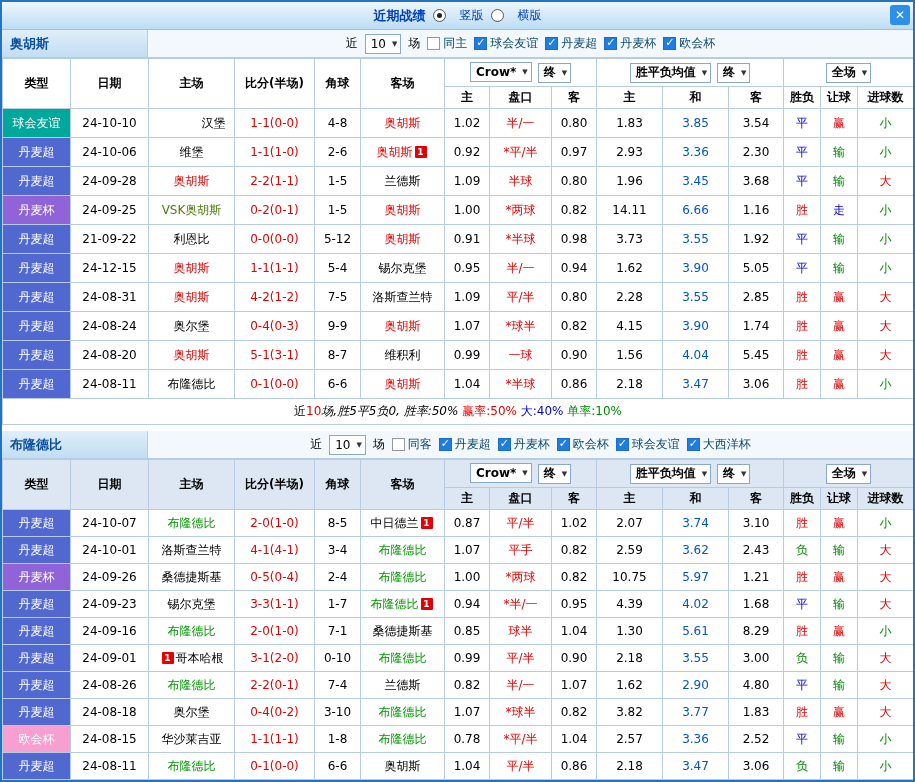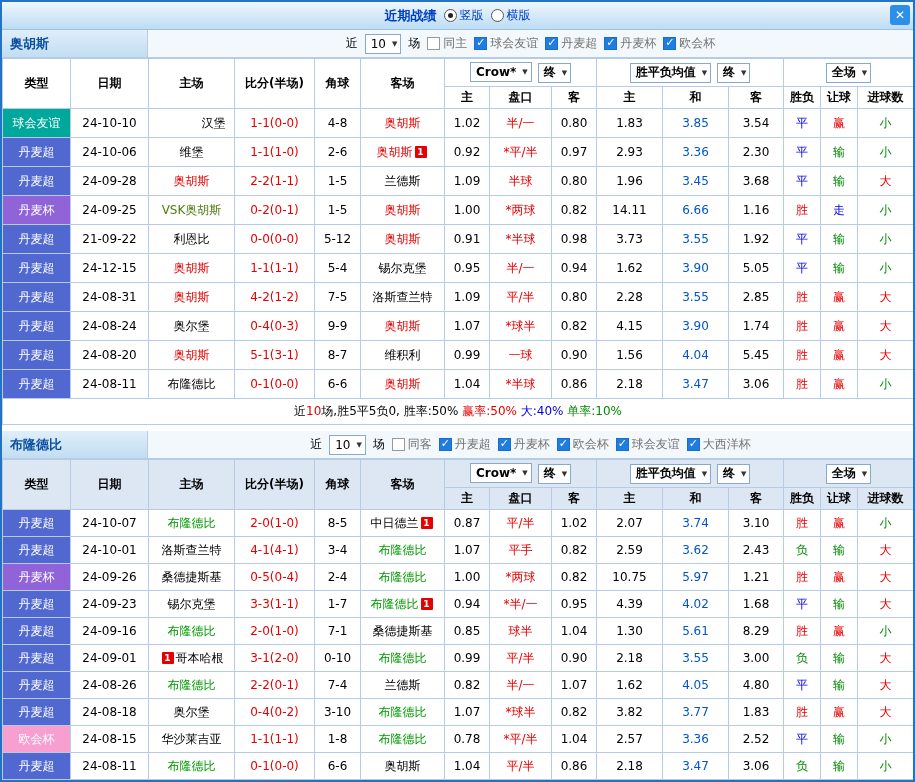--- a/index.html
+++ b/index.html
@@ -1,32 +1,32 @@
 <!DOCTYPE html>
 <html><head>
 <meta charset="utf-8">
 <style>
   html,body{margin:0;padding:0}
   body{width:915px;height:782px;background:#fff;font-family:"DejaVu Sans","Liberation Sans",sans-serif;font-size:12px;color:#000}
   .app{width:915px;height:782px;border:2px solid #2273c4;box-sizing:border-box;overflow:hidden;background:#fff}
   .titlebar{position:relative;height:27px;background:linear-gradient(#eef7fe,#bcdcf4);border-bottom:1px solid #9cc2e0;display:flex;align-items:center;justify-content:center}
   .title{color:#0040c0;font-weight:bold;font-size:13px}
-  .radio-wrap{display:inline-flex;align-items:center;gap:3px;margin-left:7px;color:#0040c0;cursor:pointer}
+  .radio-wrap{display:inline-flex;align-items:center;gap:14px;margin-left:7px;color:#0040c0;cursor:pointer}
   .radio{width:11px;height:11px;border:1px solid #555;border-radius:50%;background:#fff;display:inline-flex;align-items:center;justify-content:center}
   .radio.checked::after{content:"";width:5px;height:5px;border-radius:50%;background:#222}
   .close-btn{position:absolute;right:3px;top:3px;width:20px;height:20px;border-radius:3px;background:#2d8fe8;color:#fff;font-size:12px;font-weight:bold;display:flex;align-items:center;justify-content:center;cursor:pointer}
   .section-header{display:flex;align-items:stretch;height:27px;border-bottom:1px solid #b6cce4;background:#f3f8fd}
   .team-title{width:146px;display:flex;align-items:center;padding-left:8px;box-sizing:border-box;background:linear-gradient(#e0eefa,#c2ddf2);color:#0a4fa0;font-weight:bold;font-size:13px;border-right:1px solid #b6cce4}
   .filters{flex:1;display:flex;align-items:center;justify-content:center;gap:7px}
   .flt-label{color:#000}
   .filter-item{display:inline-flex;align-items:center;gap:3px}
   .checkbox{width:13px;height:13px;border:1px solid #999;background:#fff;display:inline-block;position:relative;box-sizing:border-box;cursor:pointer}
   .checkbox.checked{background:#1f7ce0;border-color:#1a6ec8}
   .checkbox.checked::after{content:"✓";position:absolute;left:1px;top:-2px;color:#fff;font-size:11px;font-weight:bold}
-  .cb-label{color:#737373}
+  .cb-label{color:#0c4a6e}
   .select{display:inline-flex;align-items:center;gap:6px;border:1px solid #8aa8c8;background:#fff;height:20px;padding:0 3px 0 5px;cursor:pointer;box-sizing:border-box}
   .sel-txt{font-size:12px}
   .sel-arrow{font-size:7px;color:#333}
   table{border-collapse:collapse;table-layout:fixed;width:911px}
   th,td{border:1px solid #b6cce4;text-align:center;white-space:nowrap;overflow:hidden;padding:0;vertical-align:middle}
   th{font-weight:bold;font-size:12px;background:#fff}
   .dd-row th{height:27px}
   .sub-row th{height:21px}
   .dd-cell .select{margin:0 3px}
   .s0 tbody td{height:28px}
@@ -310,21 +310,21 @@
               <td>2.18</td>
               <td class="avg-draw">3.47</td>
               <td>3.06</td>
               <td style="color: rgb(230, 0, 0);">胜</td>
               <td style="color: rgb(230, 0, 0);">赢</td>
               <td style="color: rgb(0, 136, 0);">小</td>
             </tr>
           </tbody>
           <tfoot>
             <tr class="summary">
-              <td colspan="15"><span style="color: rgb(0, 0, 0);">近</span><span style="color: rgb(230, 0, 0);">10</span><span style="color: rgb(0, 0, 0);">场,胜5平5负0, 胜率:50% </span><span style="color: rgb(230, 0, 0);">赢率:50% </span><span style="color: rgb(0, 0, 224);">大:40% </span><span style="color: rgb(0, 136, 0);">单率:10%</span></td>
+              <td colspan="15"><span style="color: rgb(0, 0, 0);">近</span><span style="color: rgb(230, 0, 0);">10</span><span style="color: rgb(0, 0, 0); font-style: italic;">场,胜5平5负0, 胜率:50% </span><span style="color: rgb(230, 0, 0);">赢率:50% </span><span style="color: rgb(0, 0, 224);">大:40% </span><span style="color: rgb(0, 136, 0);">单率:10%</span></td>
             </tr>
           </tfoot>
         </table>
       </div>
       <div class="section s1">
         <div class="section-header">
           <div class="team-title">布隆德比</div>
           <div class="filters">
             <span class="flt-label">近</span>
             <span class="select">
@@ -522,21 +522,21 @@
               <td class="type-cell" style="background: rgb(80, 104, 208); color: rgb(255, 255, 255);">丹麦超</td>
               <td>24-08-26</td>
               <td class="team-cell"><span style="color: rgb(0, 153, 0);">布隆德比</span></td>
               <td class="score">2-2(0-1)</td>
               <td>7-4</td>
               <td class="team-cell"><span style="color: rgb(0, 0, 0);">兰德斯</span></td>
               <td>0.82</td>
               <td class="handicap">半/一</td>
               <td>1.07</td>
               <td>1.62</td>
-              <td class="avg-draw">4.05</td>
+              <td class="avg-draw">2.90</td>
               <td>4.80</td>
               <td style="color: rgb(0, 0, 224);">平</td>
               <td style="color: rgb(0, 136, 0);">输</td>
               <td style="color: rgb(230, 0, 0);">大</td>
             </tr>
             <tr class="data-row">
               <td class="type-cell" style="background: rgb(80, 104, 208); color: rgb(255, 255, 255);">丹麦超</td>
               <td>24-08-18</td>
               <td class="team-cell"><span style="color: rgb(0, 0, 0);">奥尔堡</span></td>
               <td class="score">0-4(0-2)</td>

